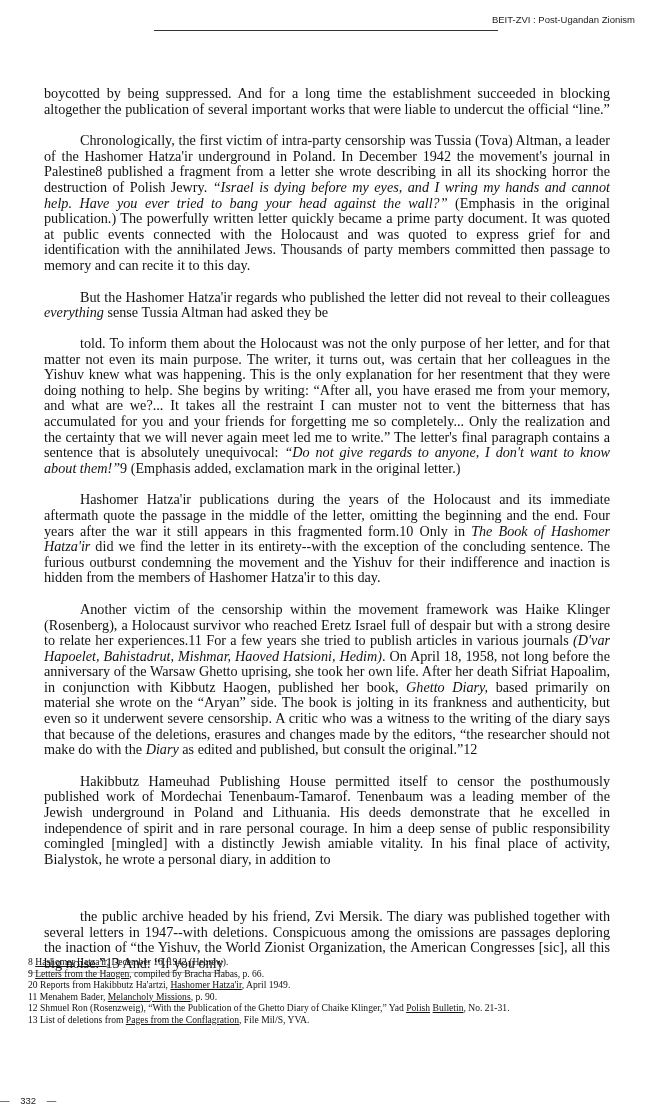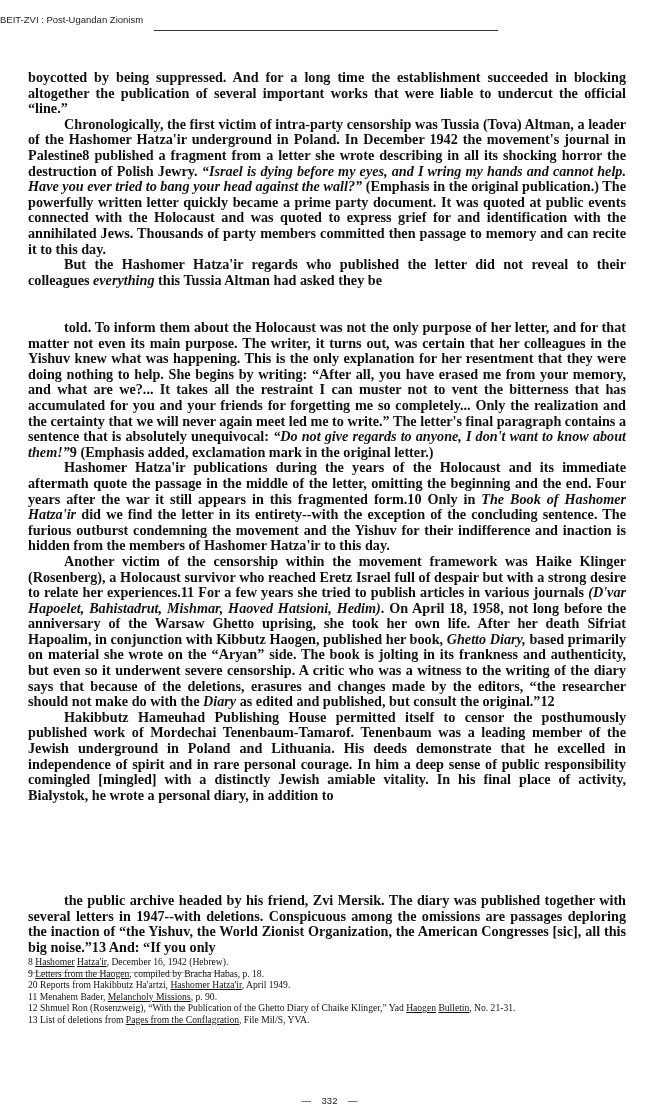--- a/index.html
+++ b/index.html
@@ -1,78 +1,78 @@
 <!DOCTYPE html>
 <html><head>
 <meta charset="utf-8">
 <style>
   html, body { margin: 0; padding: 0; background: #ffffff; }
   body { width: 659px; height: 1120px; position: relative; overflow: hidden; color: #111; }
   .header {
-    position: absolute; top: 14px; left: 0; width: 635px; text-align: left;
+    position: absolute; top: 14px; left: 0; width: 635px; text-align: right;
     font-family: "Liberation Sans", sans-serif; font-size: 9.5px; color: #222;
   }
   .header-rule {
     position: absolute; top: 30px; left: 154px; width: 344px; height: 0;
     border-top: 1px solid #333;
   }
   .body-text {
     position: absolute; left: 28px; width: 598px;
     font-family: "Liberation Serif", serif; font-size: 14.2px; line-height: 15.6px;
     text-align: justify; color: #111;
   }
-  .body-text p { margin: 0; font-weight: bold; }
+  .body-text p { margin: 16px; }
   .indent { text-indent: 36px; }
   .block1 { top: 70px; }
   .block2 { top: 320px; }
   .block3 { top: 893px; }
   em { font-style: italic; }
   .fn-rule {
     position: absolute; top: 972px; left: 28px; width: 201px; height: 0;
     border-top: 1px solid #bbb;
   }
   .footnotes {
     position: absolute; top: 956px; left: 28px; width: 610px;
     font-family: "Liberation Serif", serif; font-size: 9.6px; line-height: 11.5px; color: #111;
   }
   .footnotes div { white-space: nowrap; }
   .u { text-decoration: underline; }
   .page-num {
-    position: absolute; top: 1095px; left: 0; width: 659px; text-align: center;
+    position: absolute; top: 1095px; left: 0; width: 659px; text-align: left;
     font-family: "Liberation Sans", sans-serif; font-size: 9.5px; color: #222;
     word-spacing: 8px;
   }
 </style>
 </head>
 <body>
 
 <div class="header">BEIT-ZVI : Post-Ugandan Zionism</div>
 <div class="header-rule"></div>
 
 <div class="body-text block1">
   <p>boycotted by being suppressed. And for a long time the establishment succeeded in blocking altogether the publication of several important works that were liable to undercut the official “line.”</p>
   <p class="indent"><span>Chronologically, the first victim of intra-party censorship was Tussia (Tova) Altman, a leader of the Hashomer Hatza'ir underground in Poland. In December 1942 the movement's journal in Palestine8 published a fragment from a letter she wrote describing in all its shocking horror the destruction of Polish Jewry. </span><em>“Israel is dying before my eyes, and I wring my hands and cannot help. Have you ever tried to bang your head against the wall?”</em><span> (Emphasis in the original publication.) The powerfully written letter quickly became a prime party document. It was quoted at public events connected with the Holocaust and was quoted to express grief for and identification with the annihilated Jews. Thousands of party members committed then passage to memory and can recite it to this day.</span></p>
-  <p class="indent"><span>But the Hashomer Hatza'ir regards who published the letter did not reveal to their colleagues </span><em>everything</em><span> this Tussia Altman had asked they be</span></p>
+  <p class="indent"><span>But the Hashomer Hatza'ir regards who published the letter did not reveal to their colleagues </span><em>everything</em><span> sense Tussia Altman had asked they be</span></p>
 </div>
 
 <div class="body-text block2">
   <p class="indent"><span>told. To inform them about the Holocaust was not the only purpose of her letter, and for that matter not even its main purpose. The writer, it turns out, was certain that her colleagues in the Yishuv knew what was happening. This is the only explanation for her resentment that they were doing nothing to help. She begins by writing: “After all, you have erased me from your memory, and what are we?... It takes all the restraint I can muster not to vent the bitterness that has accumulated for you and your friends for forgetting me so completely... Only the realization and the certainty that we will never again meet led me to write.” The letter's final paragraph contains a sentence that is absolutely unequivocal: </span><em>“Do not give regards to anyone, I don't want to know about them!”</em><span>9 (Emphasis added, exclamation mark in the original letter.)</span></p>
   <p class="indent"><span>Hashomer Hatza'ir publications during the years of the Holocaust and its immediate aftermath quote the passage in the middle of the letter, omitting the beginning and the end. Four years after the war it still appears in this fragmented form.10 Only in </span><em>The Book of Hashomer Hatza'ir</em><span> did we find the letter in its entirety--with the exception of the concluding sentence. The furious outburst condemning the movement and the Yishuv for their indifference and inaction is hidden from the members of Hashomer Hatza'ir to this day.</span></p>
   <p class="indent"><span>Another victim of the censorship within the movement framework was Haike Klinger (Rosenberg), a Holocaust survivor who reached Eretz Israel full of despair but with a strong desire to relate her experiences.11 For a few years she tried to publish articles in various journals </span><em>(D'var Hapoelet, Bahistadrut, Mishmar, Haoved Hatsioni, Hedim)</em><span>. On April 18, 1958, not long before the anniversary of the Warsaw Ghetto uprising, she took her own life. After her death Sifriat Hapoalim, in conjunction with Kibbutz Haogen, published her book, </span><em>Ghetto Diary,</em><span> based primarily on material she wrote on the “Aryan” side. The book is jolting in its frankness and authenticity, but even so it underwent severe censorship. A critic who was a witness to the writing of the diary says that because of the deletions, erasures and changes made by the editors, “the researcher should not make do with the </span><em>Diary</em><span> as edited and published, but consult the original.”12</span></p>
   <p class="indent">Hakibbutz Hameuhad Publishing House permitted itself to censor the posthumously published work of Mordechai Tenenbaum-Tamarof. Tenenbaum was a leading member of the Jewish underground in Poland and Lithuania. His deeds demonstrate that he excelled in independence of spirit and in rare personal courage. In him a deep sense of public responsibility comingled [mingled] with a distinctly Jewish amiable vitality. In his final place of activity, Bialystok, he wrote a personal diary, in addition to</p>
 </div>
 
 <div class="body-text block3">
   <p class="indent">the public archive headed by his friend, Zvi Mersik. The diary was published together with several letters in 1947--with deletions. Conspicuous among the omissions are passages deploring the inaction of “the Yishuv, the World Zionist Organization, the American Congresses [sic], all this big noise.”13 And: “If you only</p>
 </div>
 
 <div class="fn-rule"></div>
 
 <div class="footnotes">
   <div><span>8</span> <span></span><span class="u">Hashomer</span><span> </span><span class="u">Hatza'ir</span><span>, December 16, 1942 (Hebrew).</span></div>
-  <div><span>9</span> <span></span><span class="u">Letters from the Haogen</span><span>, compiled by Bracha Habas, p. 18.</span></div>
+  <div><span>9</span> <span></span><span class="u">Letters from the Haogen</span><span>, compiled by Bracha Habas, p. 66.</span></div>
   <div><span>20</span> <span>Reports from Hakibbutz Ha'artzi, </span><span class="u">Hashomer Hatza'ir</span><span>, April 1949.</span></div>
   <div><span>11</span> <span>Menahem Bader, </span><span class="u">Melancholy Missions</span><span>, p. 90.</span></div>
-  <div><span>12</span> <span>Shmuel Ron (Rosenzweig), “With the Publication of the Ghetto Diary of Chaike Klinger,” Yad </span><span class="u">Haogen</span><span> </span><span class="u">Bulletin</span><span>, No. 21-31.</span></div>
+  <div><span>12</span> <span>Shmuel Ron (Rosenzweig), “With the Publication of the Ghetto Diary of Chaike Klinger,” Yad </span><span class="u">Polish</span><span> </span><span class="u">Bulletin</span><span>, No. 21-31.</span></div>
   <div><span>13</span> <span>List of deletions from </span><span class="u">Pages from the Conflagration</span><span>, File Mil/S, YVA.</span></div>
 </div>
 
 <div class="page-num"><span>—</span> <span>332</span> <span>—</span></div>
 
 </body></html>

